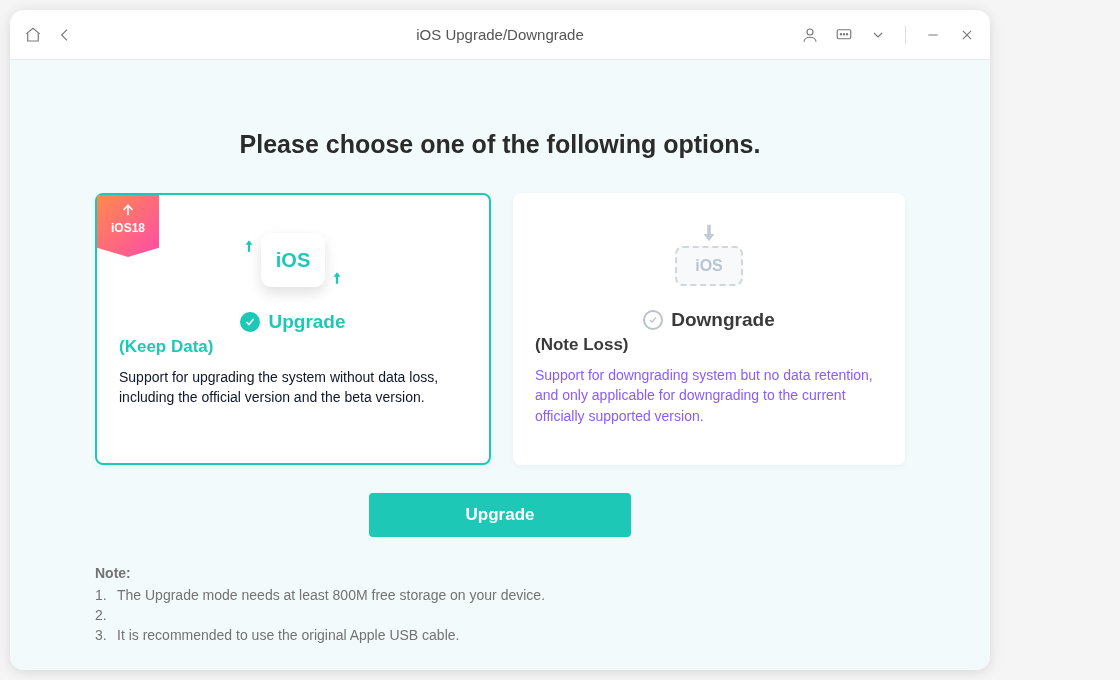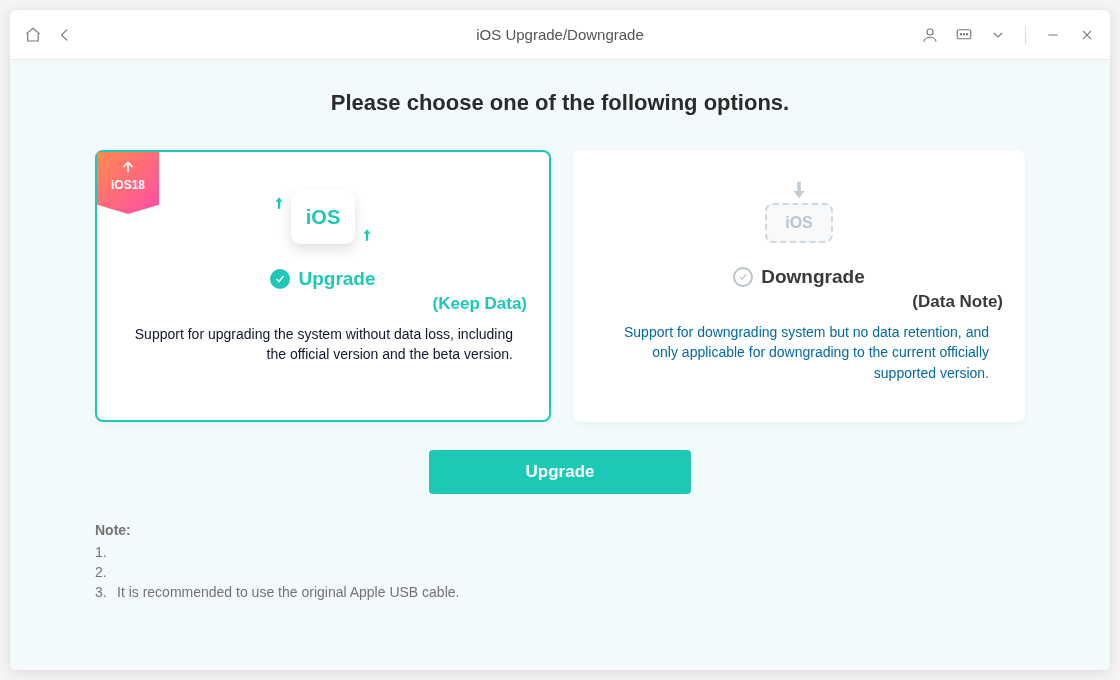--- a/index.html
+++ b/index.html
@@ -4,25 +4,25 @@
   <style>
     * { box-sizing: border-box; margin: 0; padding: 0; }
     body {
       font-family: -apple-system, BlinkMacSystemFont, 'Segoe UI', Arial, sans-serif;
       background: #f5f5f5;
       width: 1120px;
       height: 680px;
       overflow: hidden;
     }
     .window {
-      width: 1100px;
+      width: 980px;
       height: 660px;
       margin: 10px;
       background: #fff;
-      border-radius: 6px;
+      border-radius: 14px;
       box-shadow: 0 2px 14px rgba(0,0,0,0.12);
       display: flex;
       flex-direction: column;
       overflow: hidden;
     }
     .titlebar {
       height: 50px;
       display: flex;
       align-items: center;
       padding: 0 12px;
@@ -45,37 +45,38 @@
     }
     .tb-sep { width: 1px; height: 18px; background: #ddd; margin: 0 4px; }
     .content {
       flex: 1;
       background: #f2fafb;
       padding: 30px 85px 20px;
       overflow: hidden;
     }
     .heading {
       text-align: center;
-      font-size: 22px;
+      font-size: 25px;
       font-weight: 700;
       color: #2b2b2b;
       margin-bottom: 34px;
+      margin-top: 40px;
     }
     .options {
       display: flex;
       gap: 22px;
       margin-bottom: 28px;
     }
     .card {
       flex: 1;
       background: #fff;
       border-radius: 8px;
       padding: 26px 22px 22px;
       position: relative;
-      text-align: right;
+      text-align: left;
       cursor: pointer;
       box-shadow: 0 2px 6px rgba(0,0,0,0.04);
       height: 272px;
     }
     .card.selected {
       border: 2px solid #1ec8b7;
     }
     .ribbon {
       position: absolute;
       top: 0;
@@ -167,21 +168,21 @@
     .card.selected .card-title,
     .card.selected .card-sub { color: #1ec8b7; }
     .card:not(.selected) .card-title,
     .card:not(.selected) .card-sub { color: #3a3a3a; }
     .card-sub { font-size: 17px; font-weight: 700; margin-bottom: 10px; }
     .card-desc {
       font-size: 14px; line-height: 1.45;
       max-width: 380px; margin: 0 auto;
     }
     .card.selected .card-desc { color: #0f172a; }
-    .card:not(.selected) .card-desc { color: #0369a1; }
+    .card:not(.selected) .card-desc { color: #8b5cf6; }
     .action-btn {
       display: block;
       margin: 0 auto;
       width: 262px; height: 44px;
       background: #1ec8b7;
       color: #fff;
       font-size: 17px; font-weight: 700;
       border: none; border-radius: 4px;
       cursor: pointer;
     }
@@ -300,33 +301,34 @@
           </div>
         </div>
         <div class="card-title-row">
           <span class="check-outline">
             <svg width="10" height="10" viewBox="0 0 24 24" fill="none" stroke="#b9c3c8" stroke-width="3">
                 <path d="M5 12l5 5 9-11"></path>
               </svg>
           </span>
           <span class="card-title">Downgrade</span>
         </div>
-        <div class="card-sub">(Data Note)</div>
+        <div class="card-sub">(Note Loss)</div>
         <div class="card-desc">Support for downgrading system but no data retention, and only applicable for downgrading to the current officially supported version.</div>
       </div>
 
     </div>
 
     <button class="action-btn">Upgrade</button>
 
     <div class="notes">
       <div class="notes-title">Note:</div>
       <ol>
         <li>
             <span class="note-num">1.</span>
+            <span>The Upgrade mode needs at least 800M free storage on your device.</span>
           </li>
         <li>
             <span class="note-num">2.</span>
           </li>
         <li>
             <span class="note-num">3.</span>
             <span>It is recommended to use the original Apple USB cable.</span>
           </li>
       </ol>
     </div>

